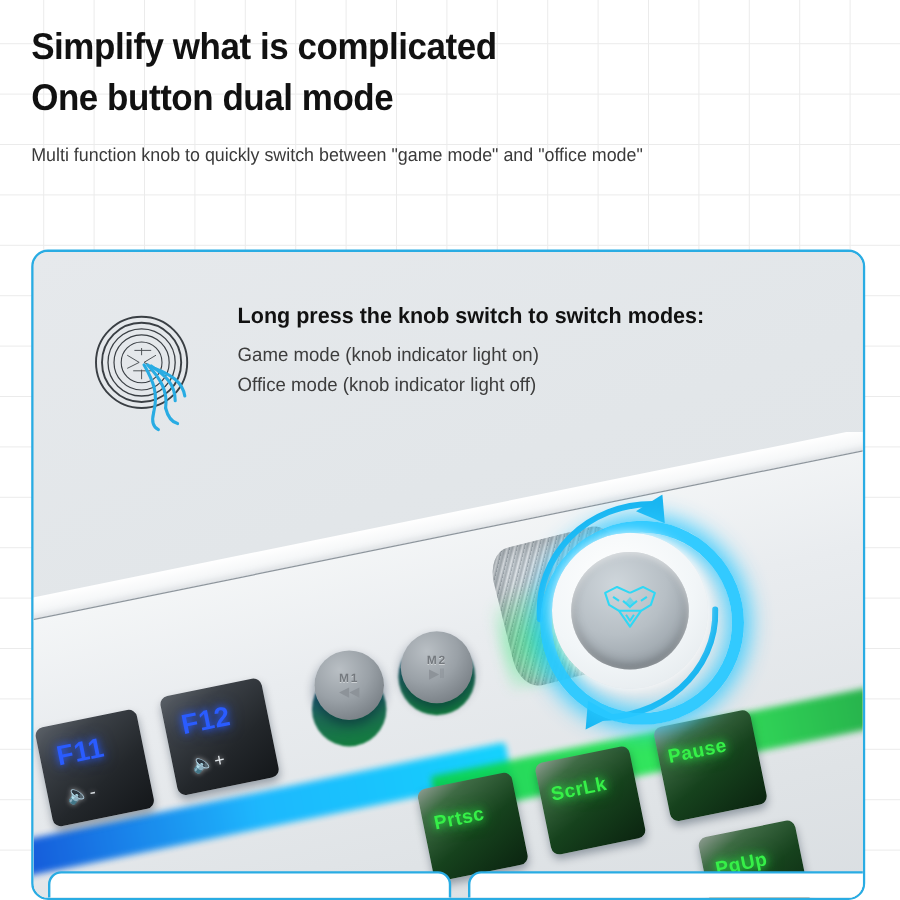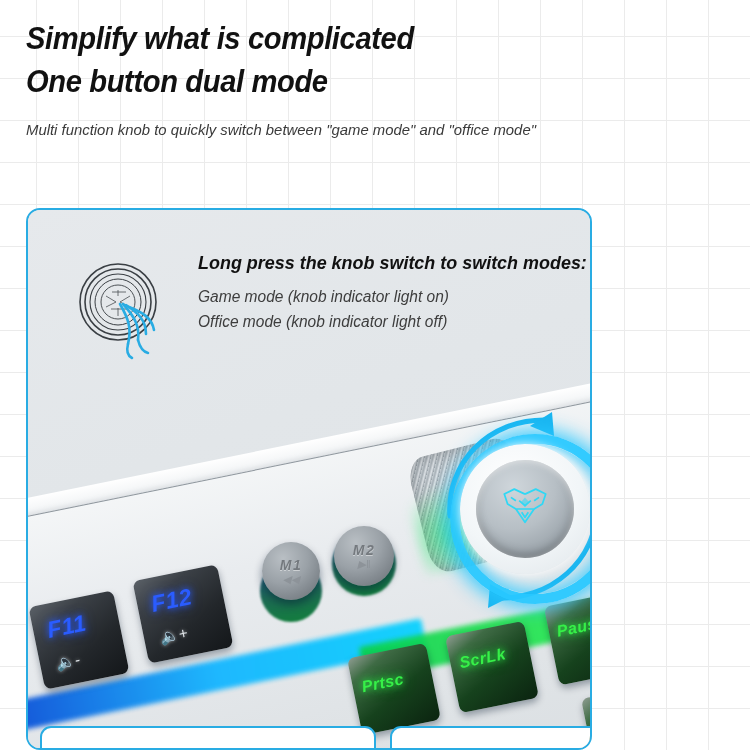--- a/index.html
+++ b/index.html
@@ -12,39 +12,38 @@
   }
   
   #page{
     position:absolute;inset:0;
     background-color:#ffffff;
     background-image:
       linear-gradient(to right, #ebebeb 1px, transparent 1px),
       linear-gradient(to bottom, #ebebeb 1px, transparent 1px);
     background-size:42px 42px;
     background-position:-6px -6px;
-    font-style:italic;
   }
   
   .header{position:absolute;left:26px;top:18px;width:700px;}
   .headline{
     font-size:31px;font-weight:bold;color:#111;
     letter-spacing:-0.4px;line-height:1.38;
     transform:scaleX(0.94);transform-origin:left center;
     white-space:nowrap;
   }
   .subtitle{
     margin-top:17px;
     font-size:15.5px;color:#3a3a3a;white-space:nowrap;
     transform:scaleX(0.96);transform-origin:left center;
   }
   
   .panel{
     position:absolute;left:26px;top:208px;
-    width:566px;height:542px;
+    width:695px;height:542px;
     border:2px solid #29ace3;
     border-radius:14px;
     background:#e3e7ea;
     overflow:hidden;
     box-sizing:border-box;
   }
   
   .panel-top{
     position:absolute;left:0;top:0;width:100%;height:100%;
     background:linear-gradient(160deg,#e6e9ec 0%,#e2e6e9 40%,#dfe3e7 100%);
@@ -107,21 +106,21 @@
     position:absolute;border-radius:3px;filter:blur(2.5px);
   }
   
   .mknob{
     position:absolute;border-radius:50%;
     background:radial-gradient(circle at 36% 28%,#b9bfc4 0%,#9aa1a7 45%,#7d848a 75%,#656b70 100%);
     display:flex;flex-direction:column;align-items:center;justify-content:center;
     box-shadow:0 5px 9px rgba(0,25,50,.45);
   }
   .mknob .mlbl{
-    font-size:14px;color:#74797e;font-weight:bold;letter-spacing:1.5px;
+    font-size:10px;color:#74797e;font-weight:bold;letter-spacing:1.5px;
     text-shadow:0 1px 0 rgba(255,255,255,.45);
   }
   .mknob .micon{font-size:11px;color:#8d9399;line-height:1;margin-top:1px;}
   .mknob-base{
     position:absolute;border-radius:50%;
     background:linear-gradient(170deg,#1f4e8c 0%,#1d6b54 55%,#11803a 100%);
     filter:blur(1px);
   }
   
   .bigknob-wrap{position:absolute;left:416px;top:440px;width:185px;height:185px;}

